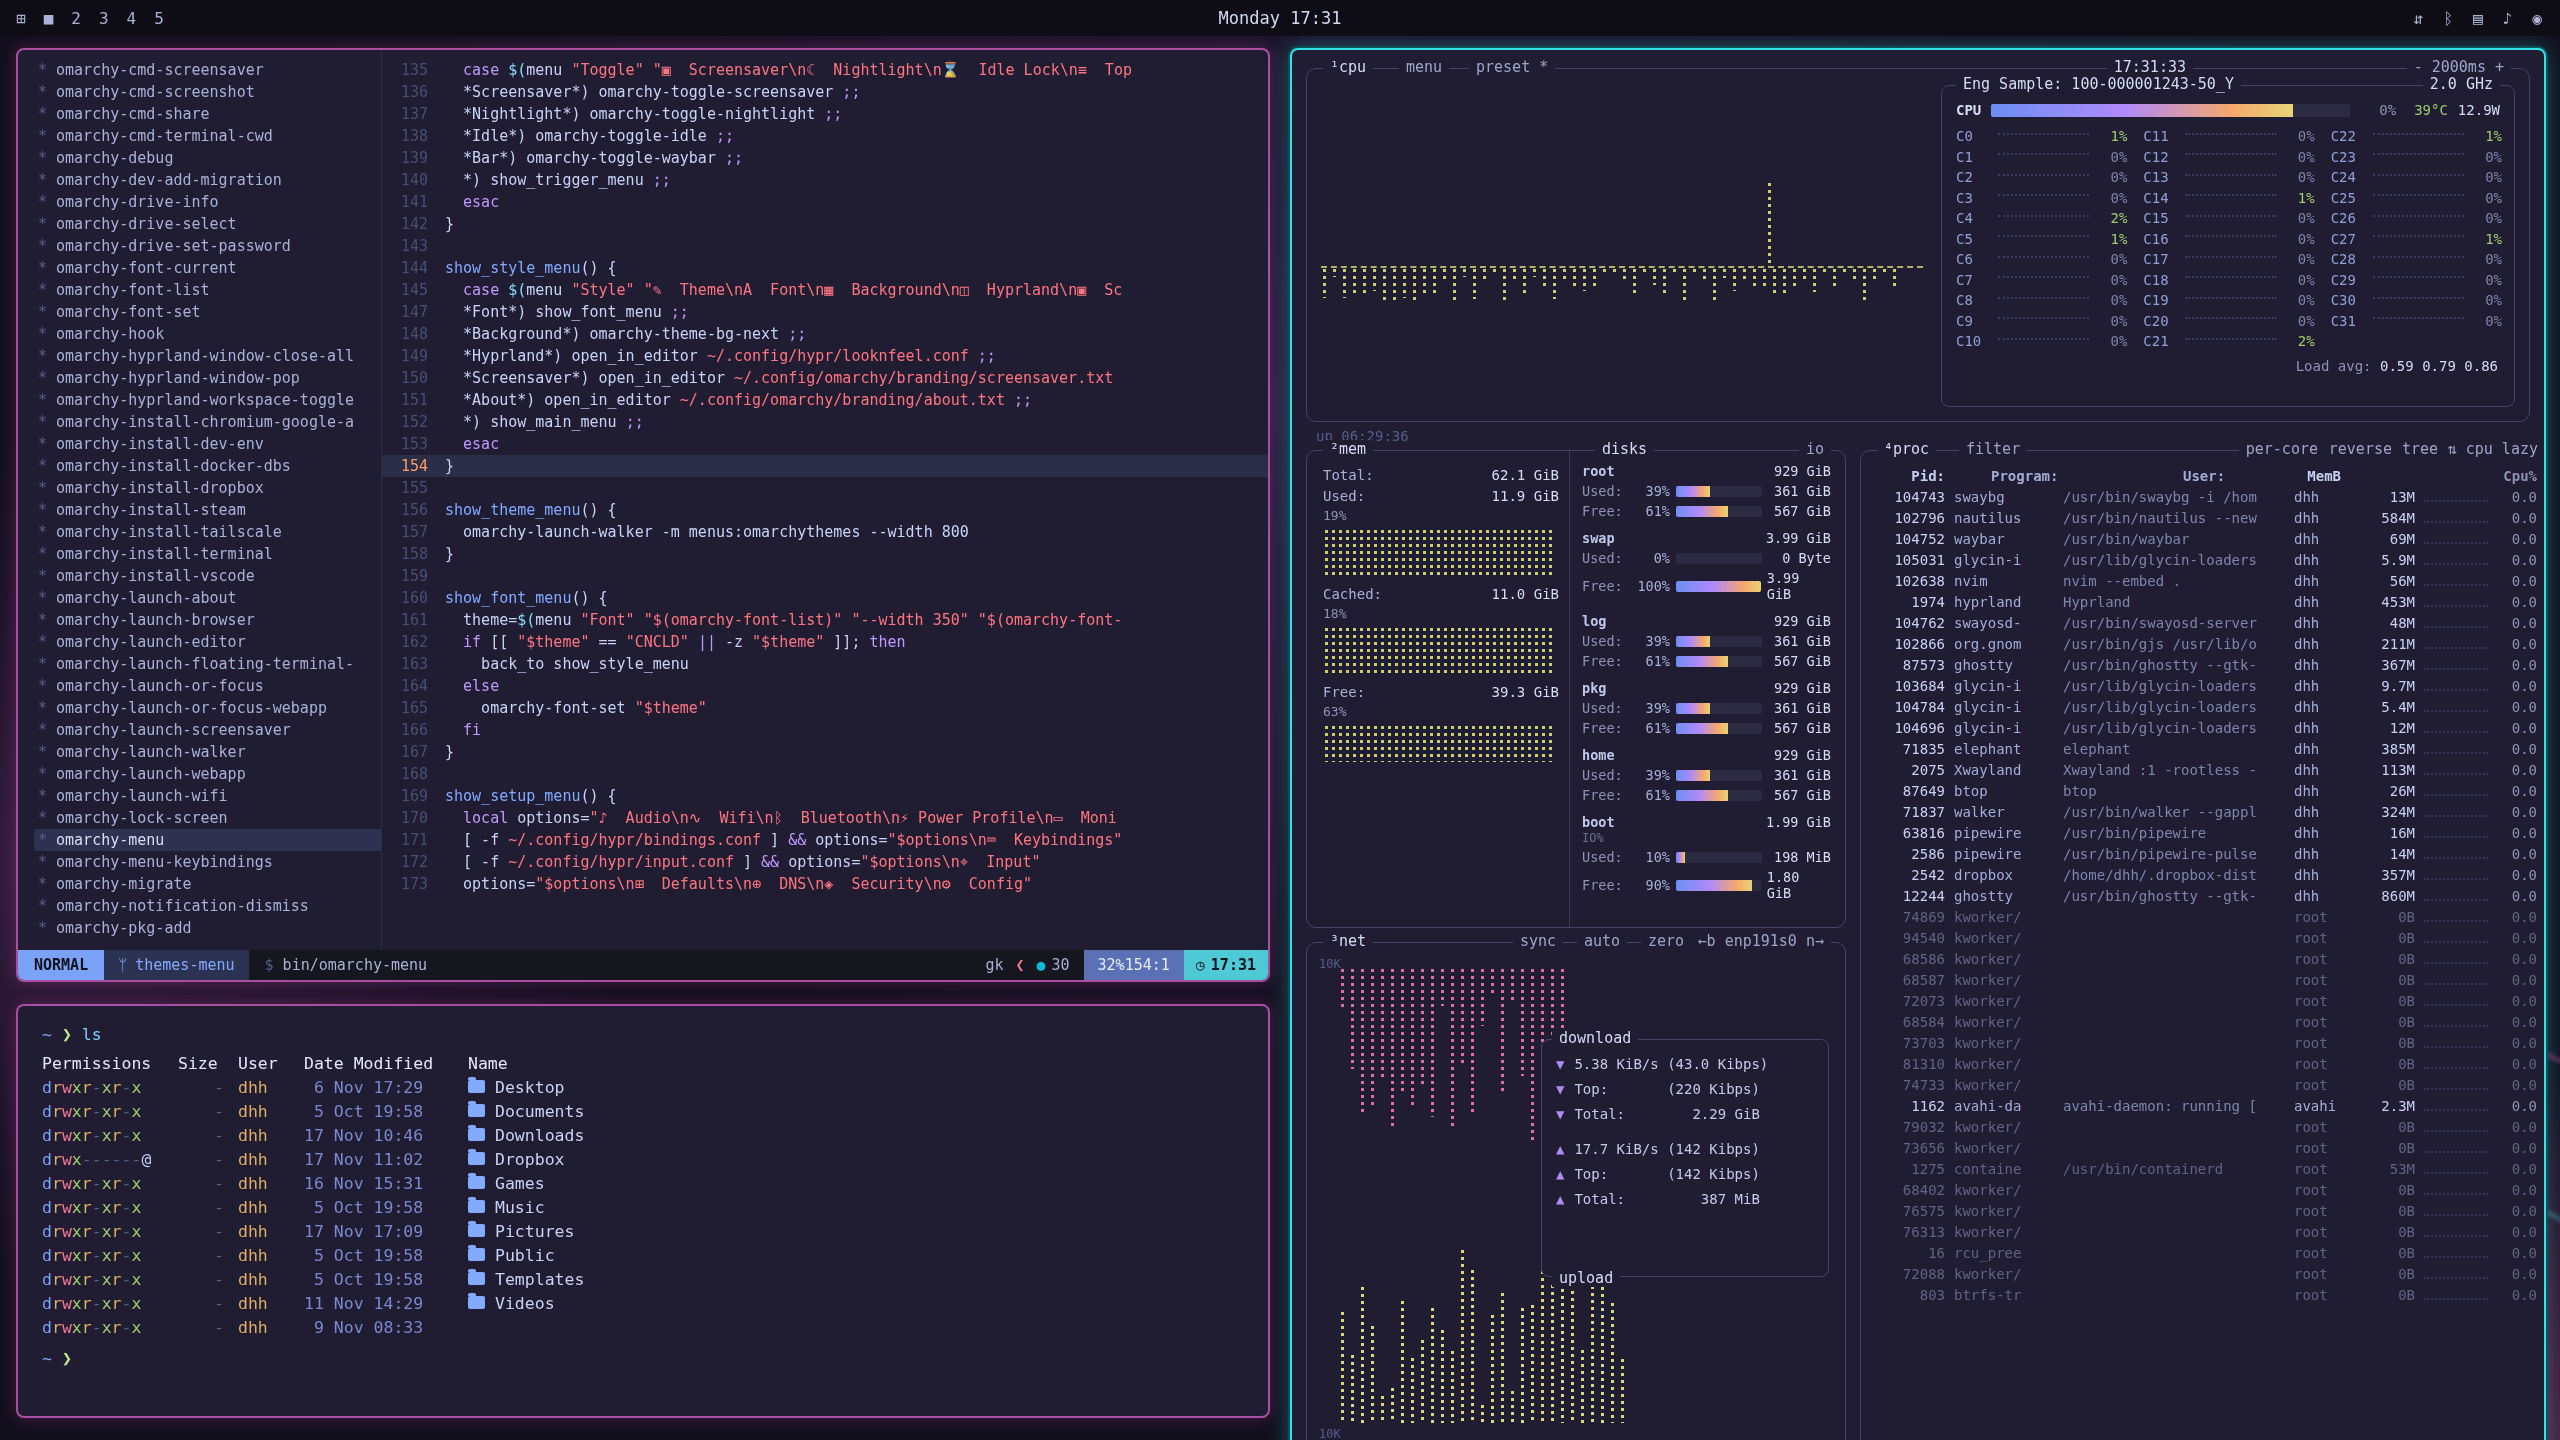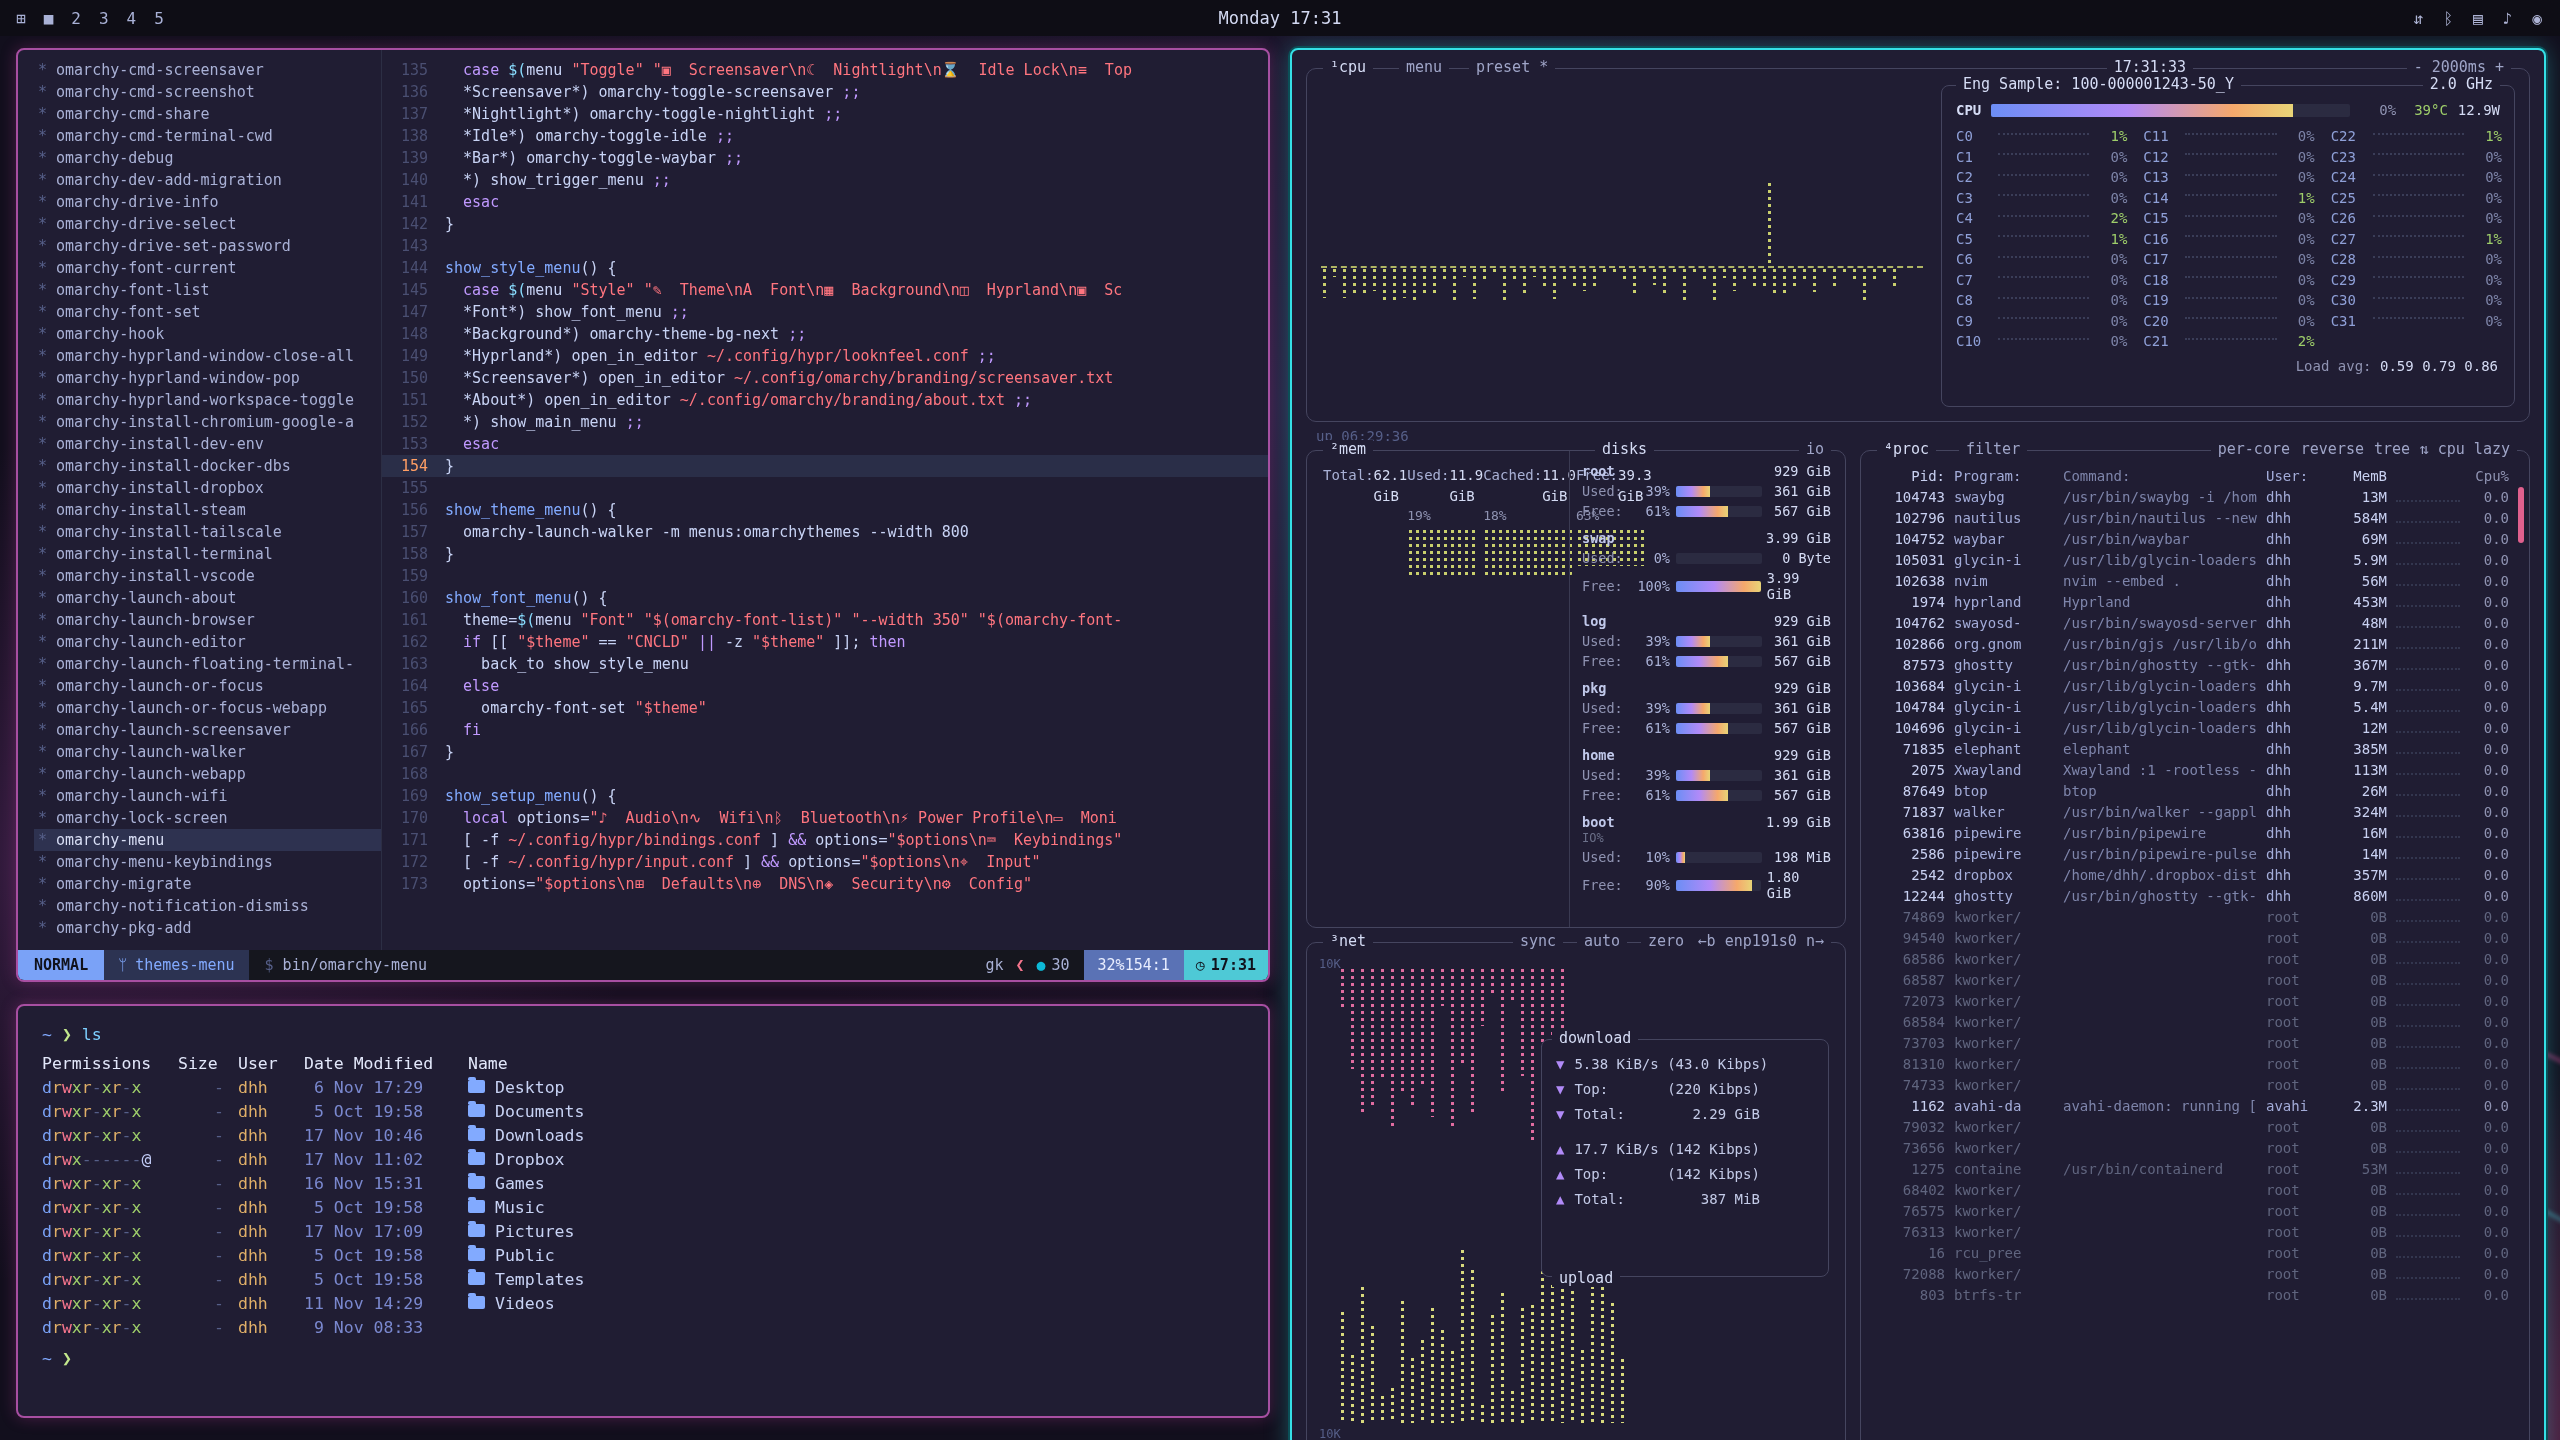--- a/index.html
+++ b/index.html
@@ -111,21 +111,21 @@
   .lead { flex:1; border-bottom:2px dotted #3a3d58; margin-bottom:5px; }
   .cpct { color:#7d84a8; width:32px; text-align:right; flex:none; }
   .cpct.up { color:#9ece6a; }
   .loadavg { margin:6px 16px 0 auto; font-size:14px; color:#8f93b2; }
   .loadavg .lav { color:#d5dcf5; }
   .uptime { height:28px; line-height:28px; padding-left:10px; color:#565f89; font-size:14px; flex:none; }
   .bt-row { flex:1; display:flex; gap:14px; min-height:0; }
   .bt-leftcol { width:540px; flex:none; display:flex; flex-direction:column; gap:14px; min-height:0; }
   #memdisk-box { height:478px; flex:none; }
   .md-cols { display:flex; height:100%; }
-  .mem-col { width:262px; flex:none; padding:14px 10px 8px 16px; display:flex; font-size:14px; }
+  .mem-col { width:262px; flex:none; padding:14px 10px 8px 16px; display:flex; flex-direction:column; font-size:14px; }
   .mline { display:flex; justify-content:space-between; color:#a9b1d6; line-height:21px; }
   .mval { color:#d5dcf5; }
   .mpct { font-size:13px; color:#8f93b2; line-height:18px; }
   .mpct:empty { display:none; }
   .mgraph { background-image:radial-gradient(circle at 3.5px 3.5px, #c9cf6d 1.6px, transparent 1.8px); background-size:7px 7px; margin:3px 4px 8px 0; border-radius:2px; }
   .mem-col div.mstat:nth-of-type(1) .mgraph { display:none; }
   .mem-col div.mstat:nth-of-type(2) .mgraph { height:48px; }
   .mem-col div.mstat:nth-of-type(3) .mgraph { height:48px; }
   .mem-col div.mstat:nth-of-type(4) .mgraph { height:38px; }
   .mem-col div.mstat:nth-of-type(5) .mgraph { height:22px; }
@@ -143,21 +143,21 @@
   .nscale { position:absolute; left:12px; color:#565f89; font-size:12px; }
   .nscale.top { top:14px; } .nscale.bot { bottom:10px; }
   #net-down-bars { position:absolute; left:32px; top:24px; width:240px; height:190px; align-items:flex-start; }
   #net-up-bars { position:absolute; left:32px; bottom:28px; width:300px; height:200px; align-items:flex-end; }
   .net-sub { position:absolute; right:16px; top:96px; width:288px; height:238px; border:1.5px solid #45455f; border-radius:8px; padding:12px 14px 8px 14px; background:#201d33; display:flex; flex-direction:column; }
   .nrow { display:flex; gap:10px; font-size:14px; color:#c4cbe8; line-height:25px; white-space:pre; }
   .nic { color:#b18af8; }
   .ngap { height:10px; }
   #proc-box { flex:1; min-height:0; }
   .proc-head, .prow { display:grid; grid-template-columns:70px 100px 1fr 58px 54px 64px 40px; column-gap:9px; padding:0 20px 0 14px; }
-  .proc-head { margin-top:14px; color:#e2e7fb; font-weight:normal; font-size:14px; line-height:22px; }
+  .proc-head { margin-top:14px; color:#e2e7fb; font-weight:bold; font-size:14px; line-height:22px;gap:46px; }
   .proc-list { overflow:hidden; }
   .prow { font-size:14px; line-height:21px; }
   .c-pid { text-align:right; color:#c9d1f2; }
   .c-prog { color:#a3acd9; white-space:pre; overflow:hidden; }
   .c-cmd { color:#7e85ab; white-space:pre; overflow:hidden; }
   .c-user { color:#a3acd9; }
   .c-mem { text-align:right; color:#c9d1f2; }
   .c-lead.dots { border-bottom:2px dotted #33364f; margin-bottom:6px; }
   .c-cpu { text-align:right; color:#8f93b2; }
   .prow.dim span { color:#60657f; }

